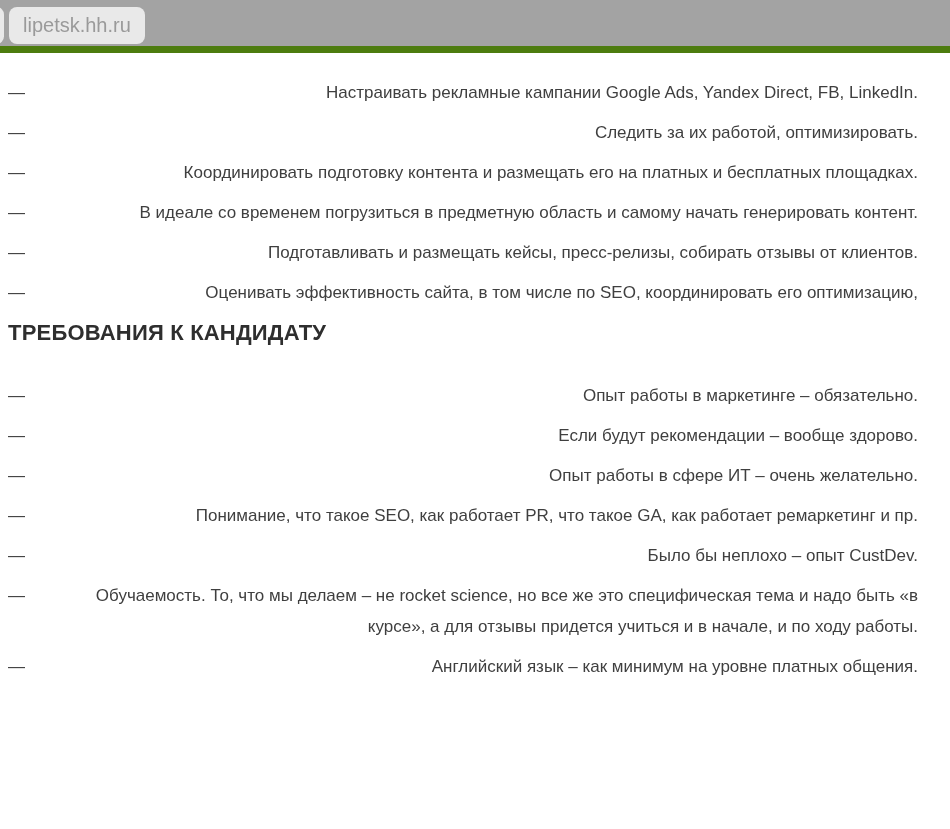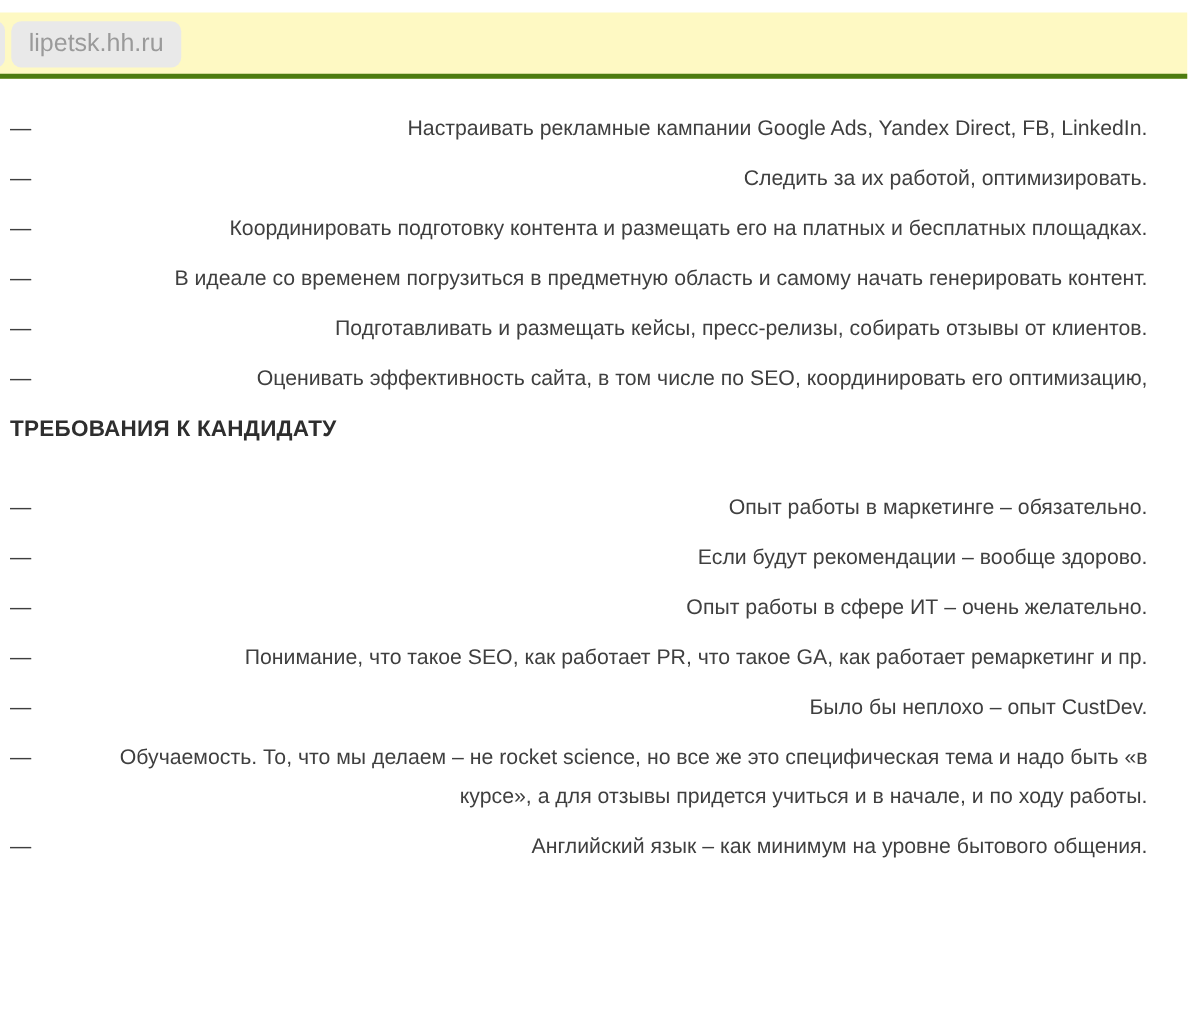--- a/index.html
+++ b/index.html
@@ -8,24 +8,23 @@
     overflow: hidden;
     background: #ffffff;
     font-family: "Liberation Sans", sans-serif;
     color: #3f3f3f;
   }
   
   .header {
     position: relative;
     height: 53px;
     width: 100%;
-    border-bottom: 4px solid #4d7c0f;
-    background: #fef9c3;
+    border-bottom: 7px solid #4d7c0f;
+    background: #a3a3a3;
     overflow: hidden;
-    margin-top: 10px;
   }
   .site-badge {
     position: absolute;
     left: 9px; top: 7px;
     height: 37px;
     display: flex; align-items: center;
     padding: 0 14px;
     background: #e9e9e9;
     border-radius: 8px;
     font-size: 20px;
@@ -52,21 +51,21 @@
     padding: 0 8px;
   }
   .section-lead {
     margin-top: 12px;
     font-size: 17px;
     line-height: 26px;
     color: #3f3f3f;
   }
   .section-heading {
     margin-top: 12px;
-    font-size: 18px;
+    font-size: 22px;
     line-height: 26px;
     font-weight: bold;
     color: #2e2e2e;
     letter-spacing: 0.2px;
   }
   ul.dash-list {
     list-style: none;
     margin-top: 24px;
   }
   ul.dash-list.requirements { margin-top: 34px; }
@@ -148,17 +147,17 @@
     <li>
       <span class="dash">—</span>
       <span class="txt">Было бы неплохо – опыт CustDev.</span>
     </li>
     <li>
       <span class="dash">—</span>
       <span class="txt">Обучаемость. То, что мы делаем – не rocket science, но все же это специфическая тема и надо быть «в курсе», а для отзывы придется учиться и в начале, и по ходу работы.</span>
     </li>
     <li>
       <span class="dash">—</span>
-      <span class="txt">Английский язык – как минимум на уровне бытового общения.</span>
+      <span class="txt">Английский язык – как минимум на уровне платных общения.</span>
     </li>
   </ul>
 
 </div>
 
 </body></html>

